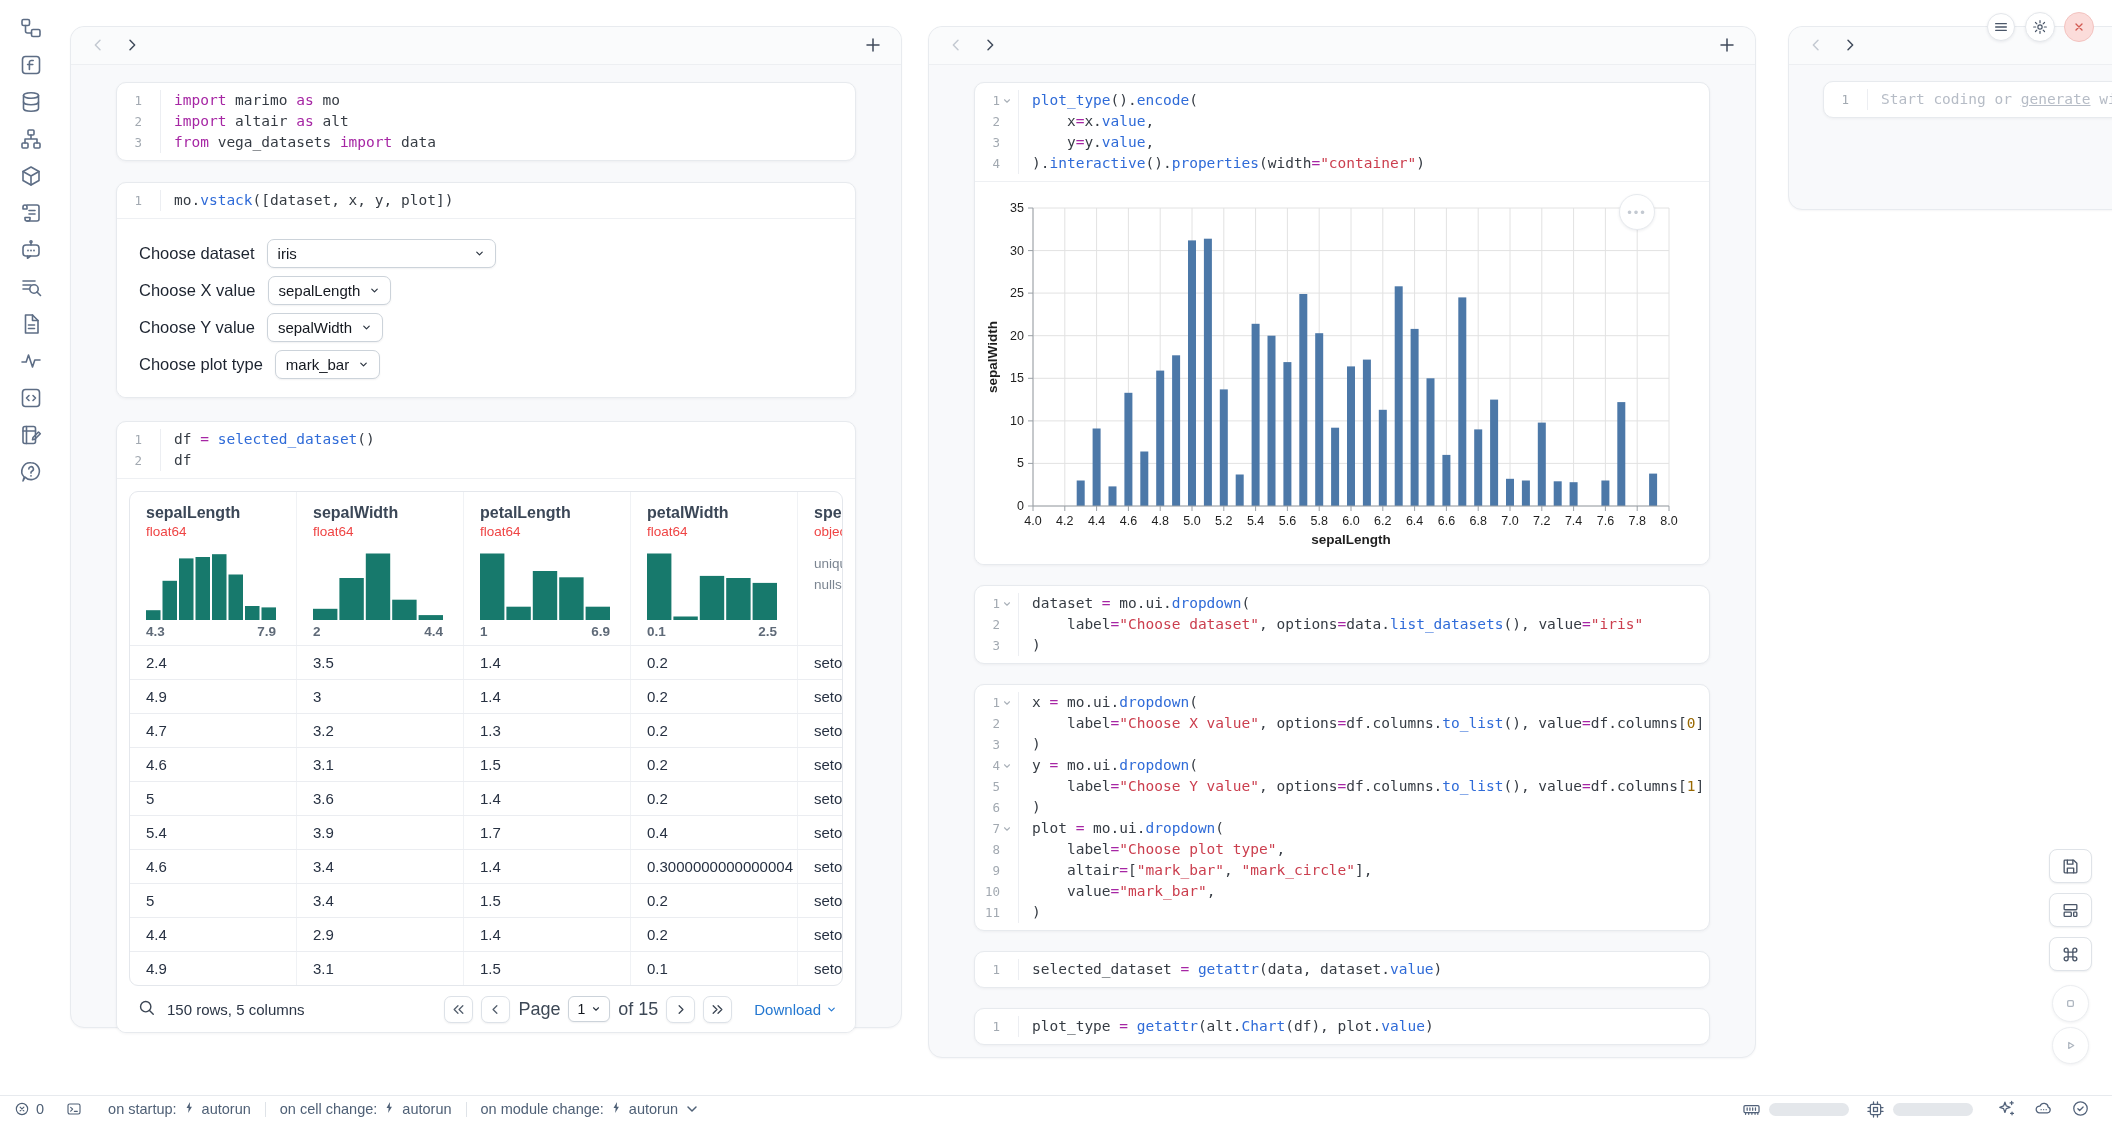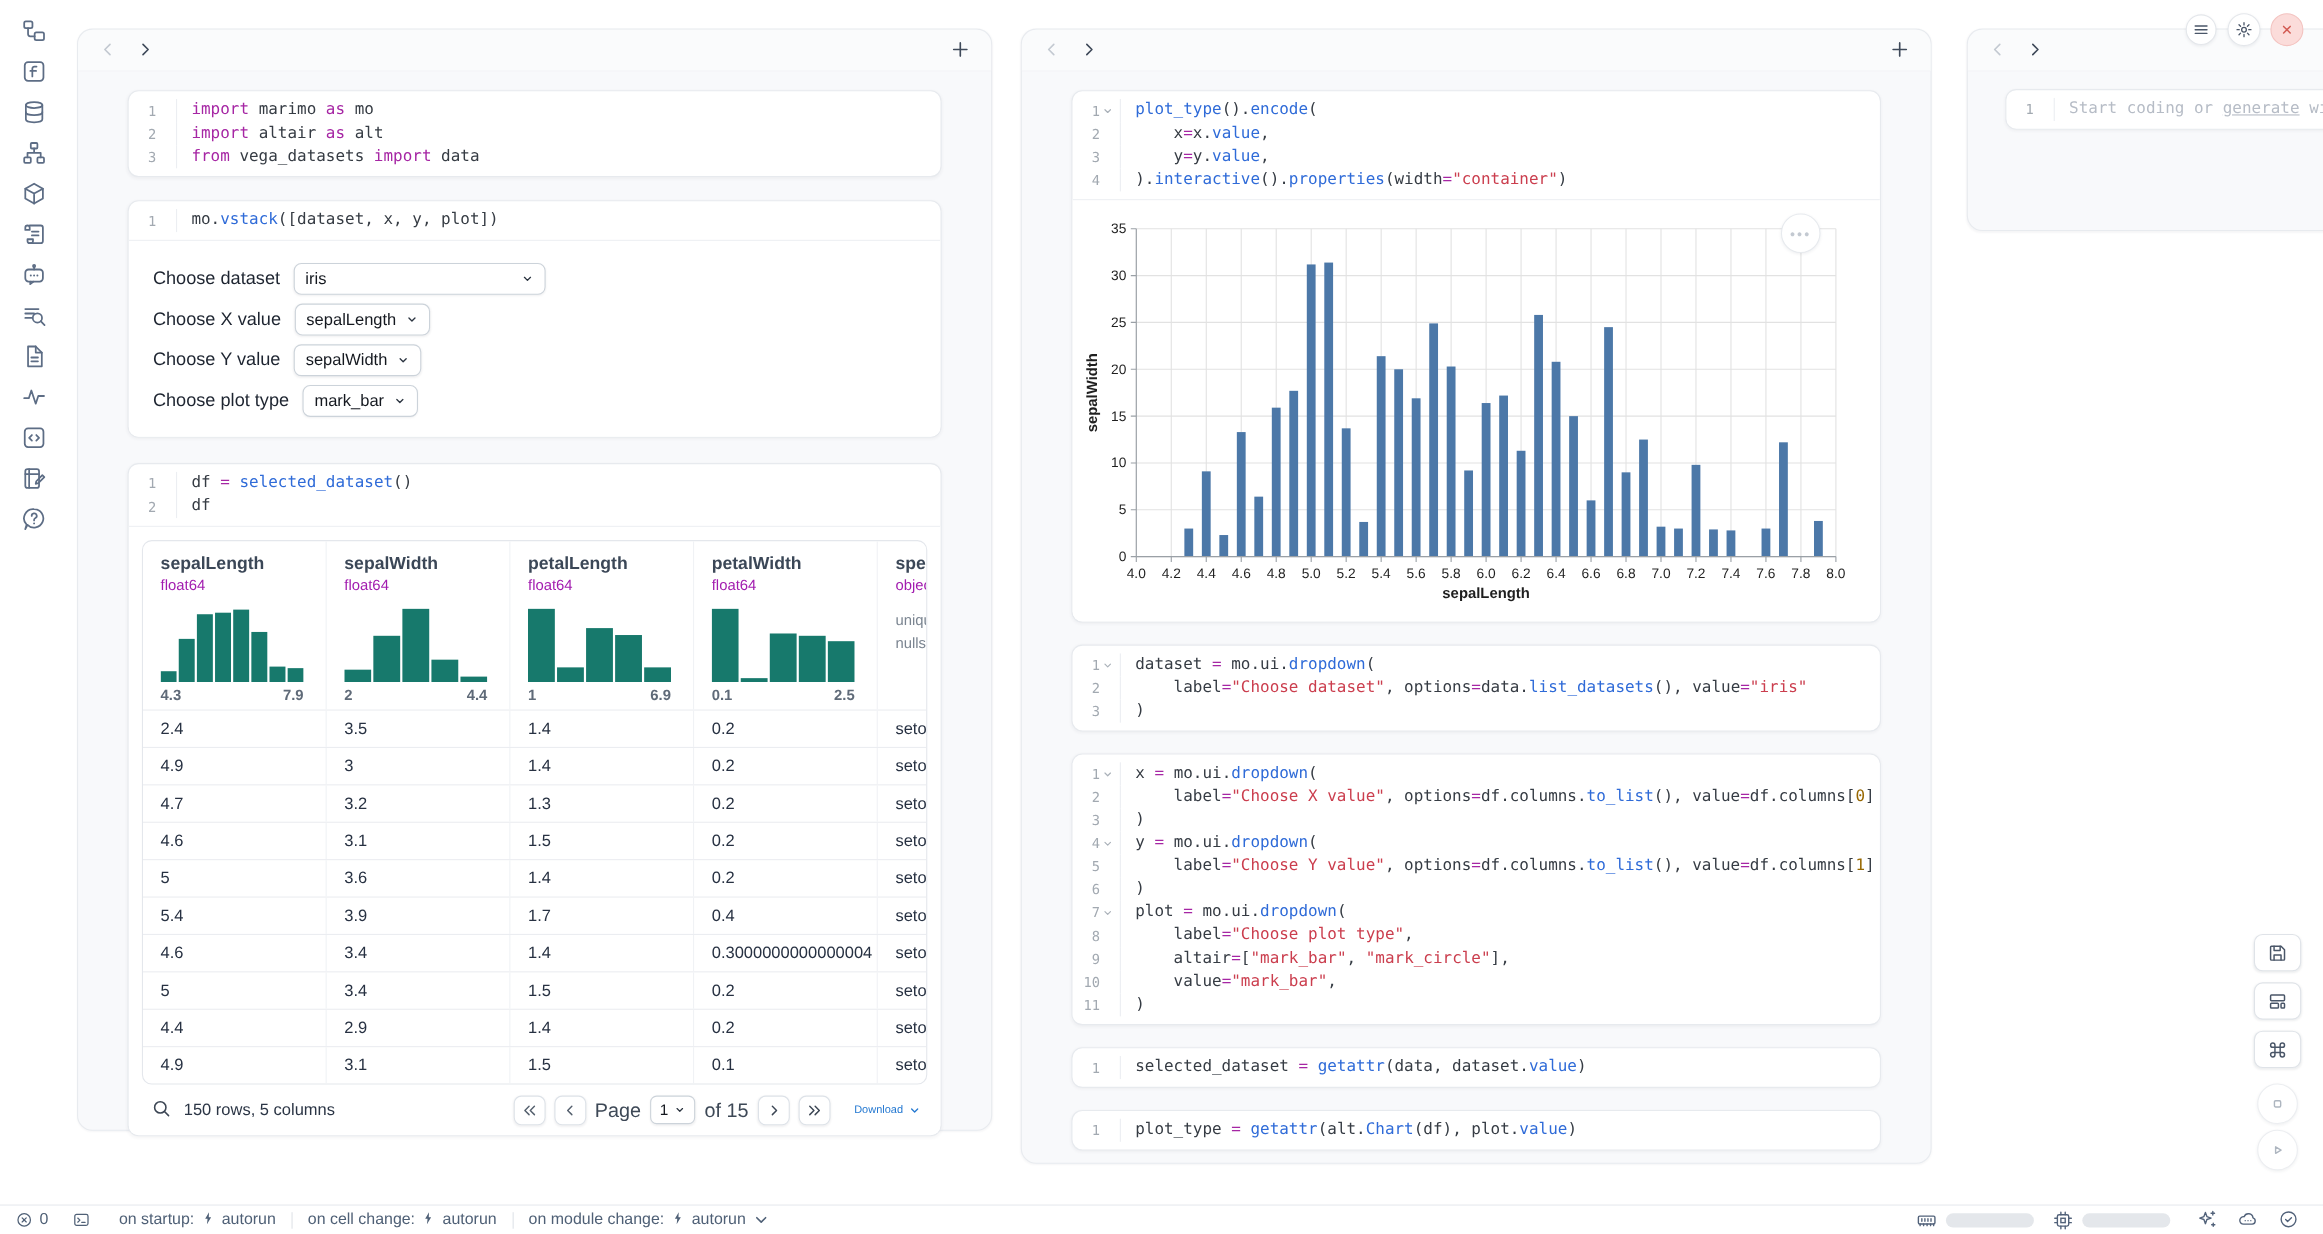--- a/index.html
+++ b/index.html
@@ -50,40 +50,40 @@
   .sel .chev { display:flex; color:#2b3440; }
   .sel-lg { width:229px; justify-content:space-between; }
 
   
   .out-table { padding:12px 12px 0; }
   .dftable { border:1px solid #e4e7ec; border-radius:9px; overflow:hidden; background:#fff; }
   .dfhead, .rrow { display:grid; grid-template-columns:166px 167px 167px 167px minmax(0,1fr); }
   .hcell { padding:12px 0 6px 16px; border-left:1px solid #f0f2f5; overflow:hidden; }
   .hcell:first-child { border-left:none; }
   .hname { font-size:16px; font-weight:bold; color:#3b4757; white-space:nowrap; }
-  .hdtype { font-size:13.5px; color:#a21caf; margin-top:2px; white-space:nowrap; }
+  .hdtype { font-size:13.5px; color:#ef4444; margin-top:2px; white-space:nowrap; }
   .hist { margin-top:9px; display:block; }
   .minmax { width:130px; display:flex; justify-content:space-between; font-size:13.5px; color:#5f6a78; margin-top:4px;font-weight:bold; }
   .hinfo { font-size:13.5px; color:#7b8591; line-height:21px; margin-top:14px; white-space:nowrap; }
   .rrow { border-top:1px solid #ebedf1; }
   .dcell { height:33px; display:flex; align-items:center; padding-left:16px; font-size:15px; color:#273142;
            border-left:1px solid #f0f2f5; white-space:nowrap; overflow:hidden; }
   .dcell:first-child { border-left:none; }
   .dffoot { display:flex; align-items:center; height:46px; padding:0 6px; }
   .searchbtn { background:none; border:none; color:#3c4654; width:22px; height:22px; margin-right:10px; cursor:pointer; }
   .searchbtn svg { width:19px; height:19px; }
   .dfsummary { font-size:15px; color:#2b3545; }
   .pager { margin-left:auto; display:flex; align-items:center; gap:8px; }
   .pgbtn { width:29px; height:27px; border:1px solid #dde2e8; border-radius:7px; background:#fff;
            box-shadow:0 1px 2px rgba(16,24,40,.06); display:flex; align-items:center; justify-content:center;
            color:#55606e; cursor:pointer; }
   .pgbtn svg { width:13px; height:13px; }
   .pgtext { font-size:18px; color:#3d4856; }
   .sel-page { height:26px; padding:0 8px; gap:6px; font-size:14px; border-radius:6px; }
-  .download { display:flex; align-items:center; gap:5px; color:#2478d1; font-size:10px; background:none;
+  .download { display:flex; align-items:center; gap:5px; color:#2478d1; font-size:15px; background:none;
               border:none; cursor:pointer; margin-left:14px; }
 
   
   .out-chart { position:relative; padding:14px 0 8px 8px; }
   .chart-menu { position:absolute; top:12px; right:54px; width:36px; height:36px; border-radius:50%;
                 background:#fff; border:1px solid #e7eaee; box-shadow:0 1px 3px rgba(30,41,59,.08);
                 color:#c3c9d1; font-size:13px; letter-spacing:2px; display:flex; align-items:center;
                 justify-content:center; cursor:pointer; }
 
   

